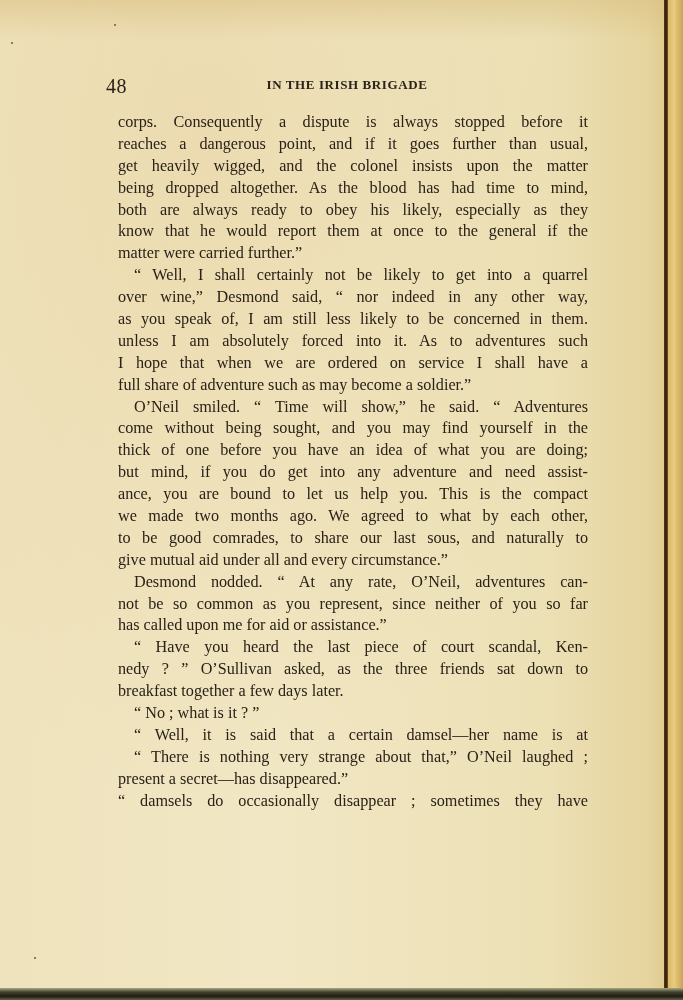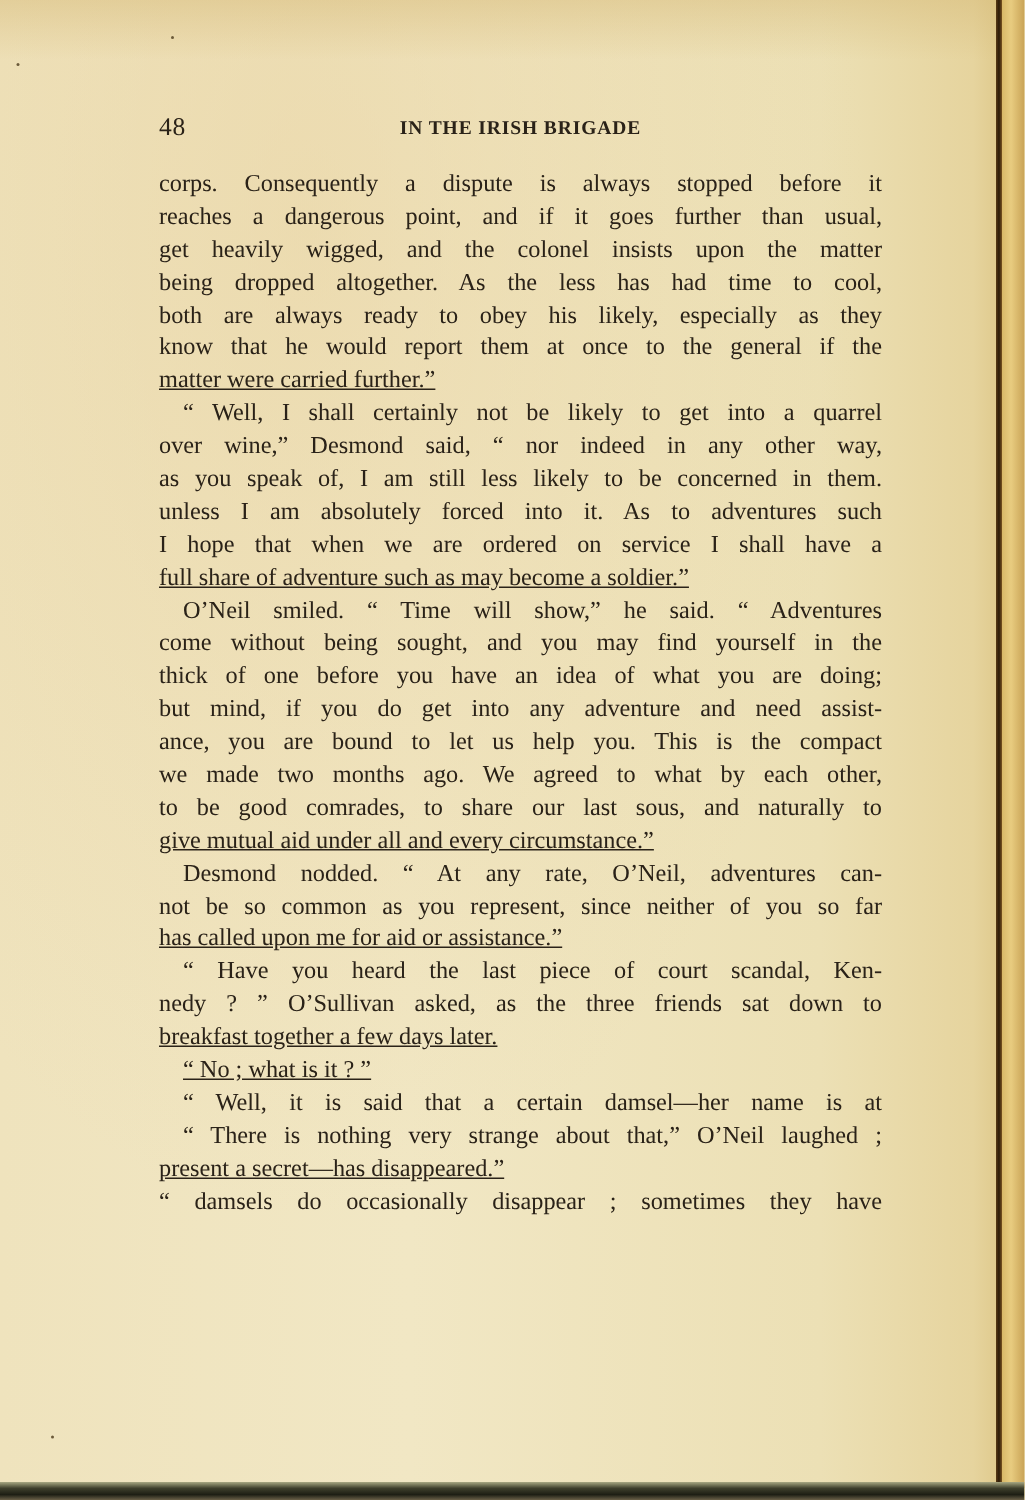--- a/index.html
+++ b/index.html
@@ -60,21 +60,21 @@
       position: absolute;
       top: 75px;
       left: 106px;
       width: 482px;
       height: 22px;
     }
     .page-number {
       position: absolute;
       left: 0;
       top: 0;
-      font-size: 17px;
+      font-size: 20px;
       letter-spacing: 0.5px;
     }
     .running-head {
       position: absolute;
       left: 0;
       right: 0;
       top: 2px;
       text-align: center;
       font-size: 13px;
       font-weight: bold;
@@ -87,24 +87,24 @@
       width: 482px;
       font-size: 16.2px;
       line-height: 21.9px;
     }
     .line {
       display: block;
       white-space: nowrap;
       text-align: justify;
       text-align-last: justify;
       height: 21.9px;
+      margin-left: 12px;
     }
     .line.last {
       text-align-last: left;
-      text-decoration: underline;
     }
     .line.indent {
       padding-left: 16px;
     }
   </style>
 </head>
 <body>
 
 <div class="page">
   <div class="top-shade"></div>
@@ -115,21 +115,21 @@
 
   <div class="header">
     <span class="page-number">48</span>
     <span class="running-head">IN THE IRISH BRIGADE</span>
   </div>
 
   <div class="body-text" id="body-text">
       <span class="line">corps.  Consequently a dispute is always stopped before it</span>
       <span class="line">reaches a dangerous point, and if it goes further than usual,</span>
       <span class="line">get heavily wigged, and the colonel insists upon the matter</span>
-      <span class="line">being dropped altogether.  As the less has had time to cool,</span>
+      <span class="line">being dropped altogether.  As the blood has had time to mind,</span>
       <span class="line">both are always ready to obey his likely, especially as they</span>
       <span class="line">know that he would report them at once to the general if the</span>
       <span class="line last">matter were carried further.”</span>
       <span class="line indent">“ Well, I shall certainly not be likely to get into a quarrel</span>
       <span class="line">over wine,” Desmond said, “ nor indeed in any other way,</span>
       <span class="line">as you speak of, I am still less likely to be concerned in them.</span>
       <span class="line">unless I am absolutely forced into it.  As to adventures such</span>
       <span class="line">I hope that when we are ordered on service I shall have a</span>
       <span class="line last">full share of adventure such as may become a soldier.”</span>
       <span class="line indent">O’Neil smiled.  “ Time will show,” he said.  “ Adventures</span>

